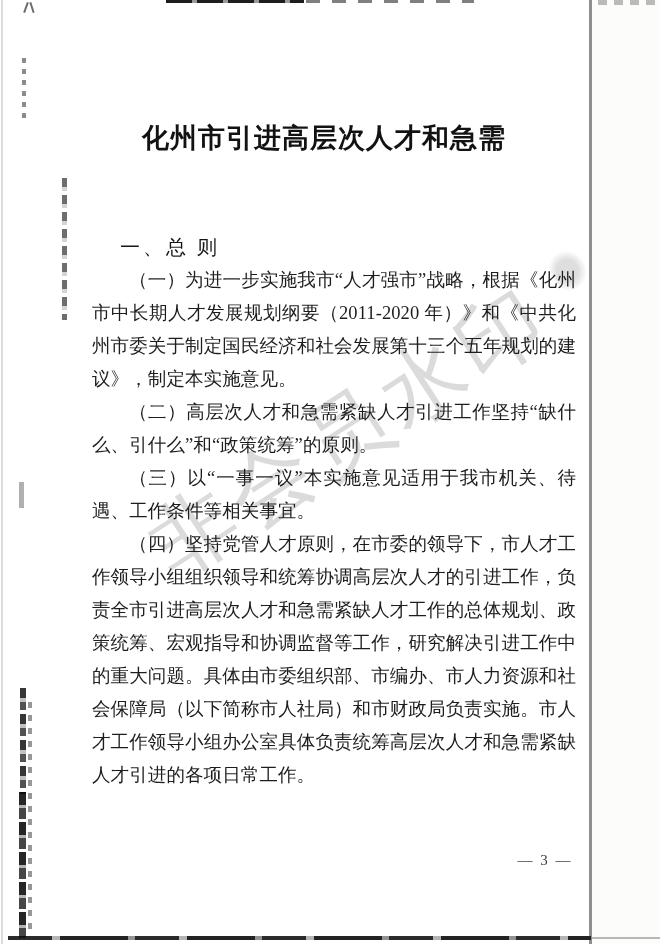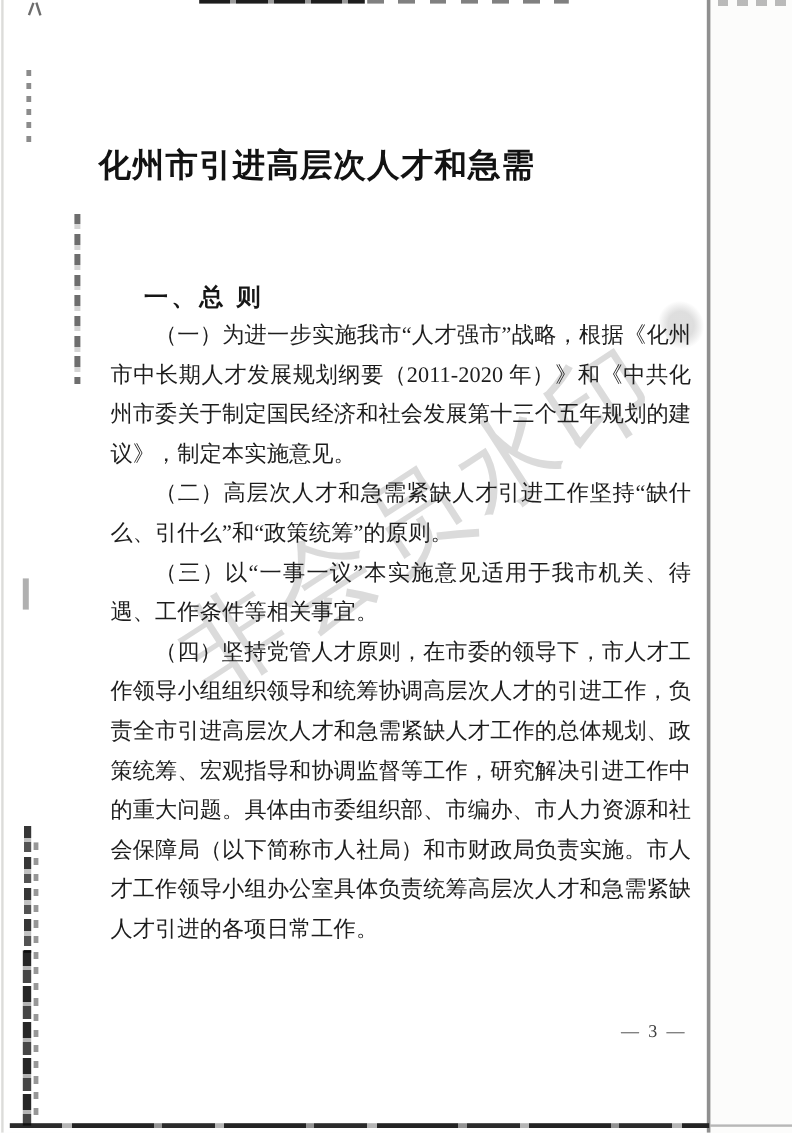--- a/index.html
+++ b/index.html
@@ -61,28 +61,28 @@
   .watermark {
     position:absolute; left:128px; top:508px; z-index:1;
     font-size:84px; letter-spacing:7px; color:#8a8a8a; opacity:.30;
     transform:rotate(-33deg); transform-origin:0 0; white-space:nowrap;
     font-family:"Liberation Sans", sans-serif;
   }
 
   
   .doc-title {
     position:absolute; left:82px; top:116px; width:484px; z-index:2;
-    font-size:27px; font-weight:bold; color:#121212;
+    text-align:center; font-size:27px; font-weight:bold; color:#121212;
     line-height:44px; letter-spacing:1px;
   }
   .doc-title span { display:block; }
 
   .section-heading {
     position:absolute; left:120px; top:234px; z-index:2;
-    font-size:20px; font-weight:bold; color:#161616; letter-spacing:3px;
+    font-size:20px; font-weight:normal; color:#161616; letter-spacing:3px;
   }
 
   .doc-body {
     position:absolute; left:92px; top:264px; width:484px; z-index:2;
     font-size:18.5px; line-height:33px; color:#1d1d1d;
     text-align:justify; letter-spacing:0.1px;
   }
   .doc-body p { margin:0; text-indent:2em; }
 
   .page-number {

